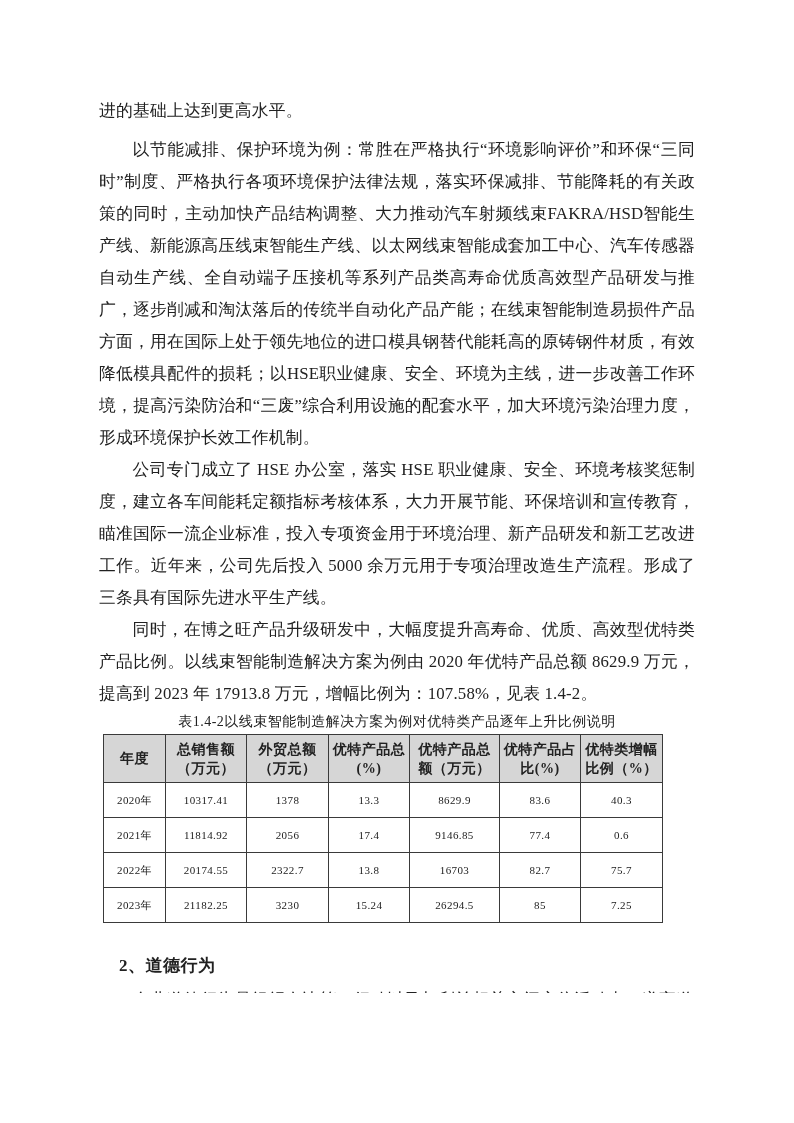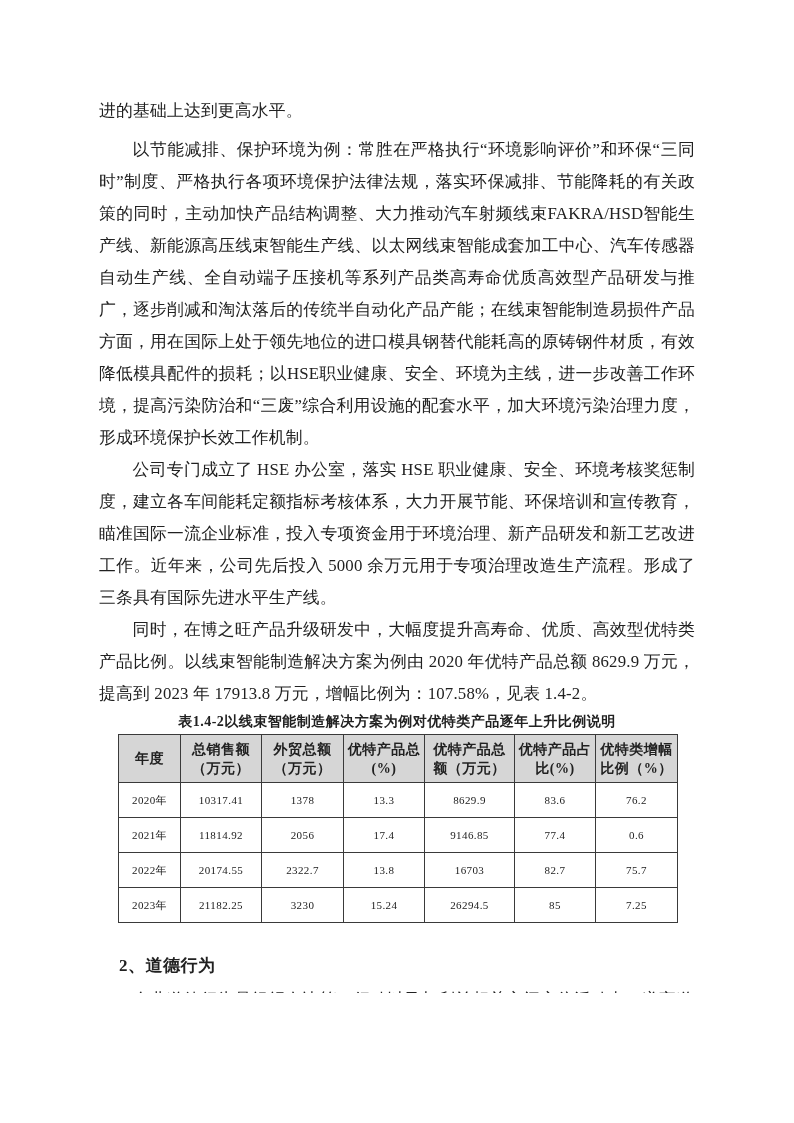--- a/index.html
+++ b/index.html
@@ -27,28 +27,28 @@
     letter-spacing: 0.2px;
   }
   .para.cont {
     text-indent: 0;
     margin-bottom: 7px;
   }
   .caption {
     margin: 2px 0 2px 0;
     text-align: center;
     font-size: 14px;
-    font-weight: bold;
+    font-weight: normal;
     letter-spacing: 0.5px;
     line-height: 20px;
   }
   table.data-table {
     border-collapse: collapse;
     table-layout: fixed;
-    margin-left: 19px;
+    margin-left: 4px;
     width: 560px;
   }
   .data-table th, .data-table td {
     border: 1px solid #3a3a3a;
     text-align: center;
     vertical-align: middle;
     overflow: hidden;
   }
   .data-table th {
     background: #d6d6d6;
@@ -121,21 +121,21 @@
       </tr>
     </thead>
     <tbody>
       <tr>
         <td>2020年</td>
         <td>10317.41</td>
         <td>1378</td>
         <td>13.3</td>
         <td>8629.9</td>
         <td>83.6</td>
-        <td>76.2</td>
+        <td>40.3</td>
       </tr>
       <tr>
         <td>2021年</td>
         <td>11814.92</td>
         <td>2056</td>
         <td>17.4</td>
         <td>9146.85</td>
         <td>77.4</td>
         <td>0.6</td>
       </tr>

